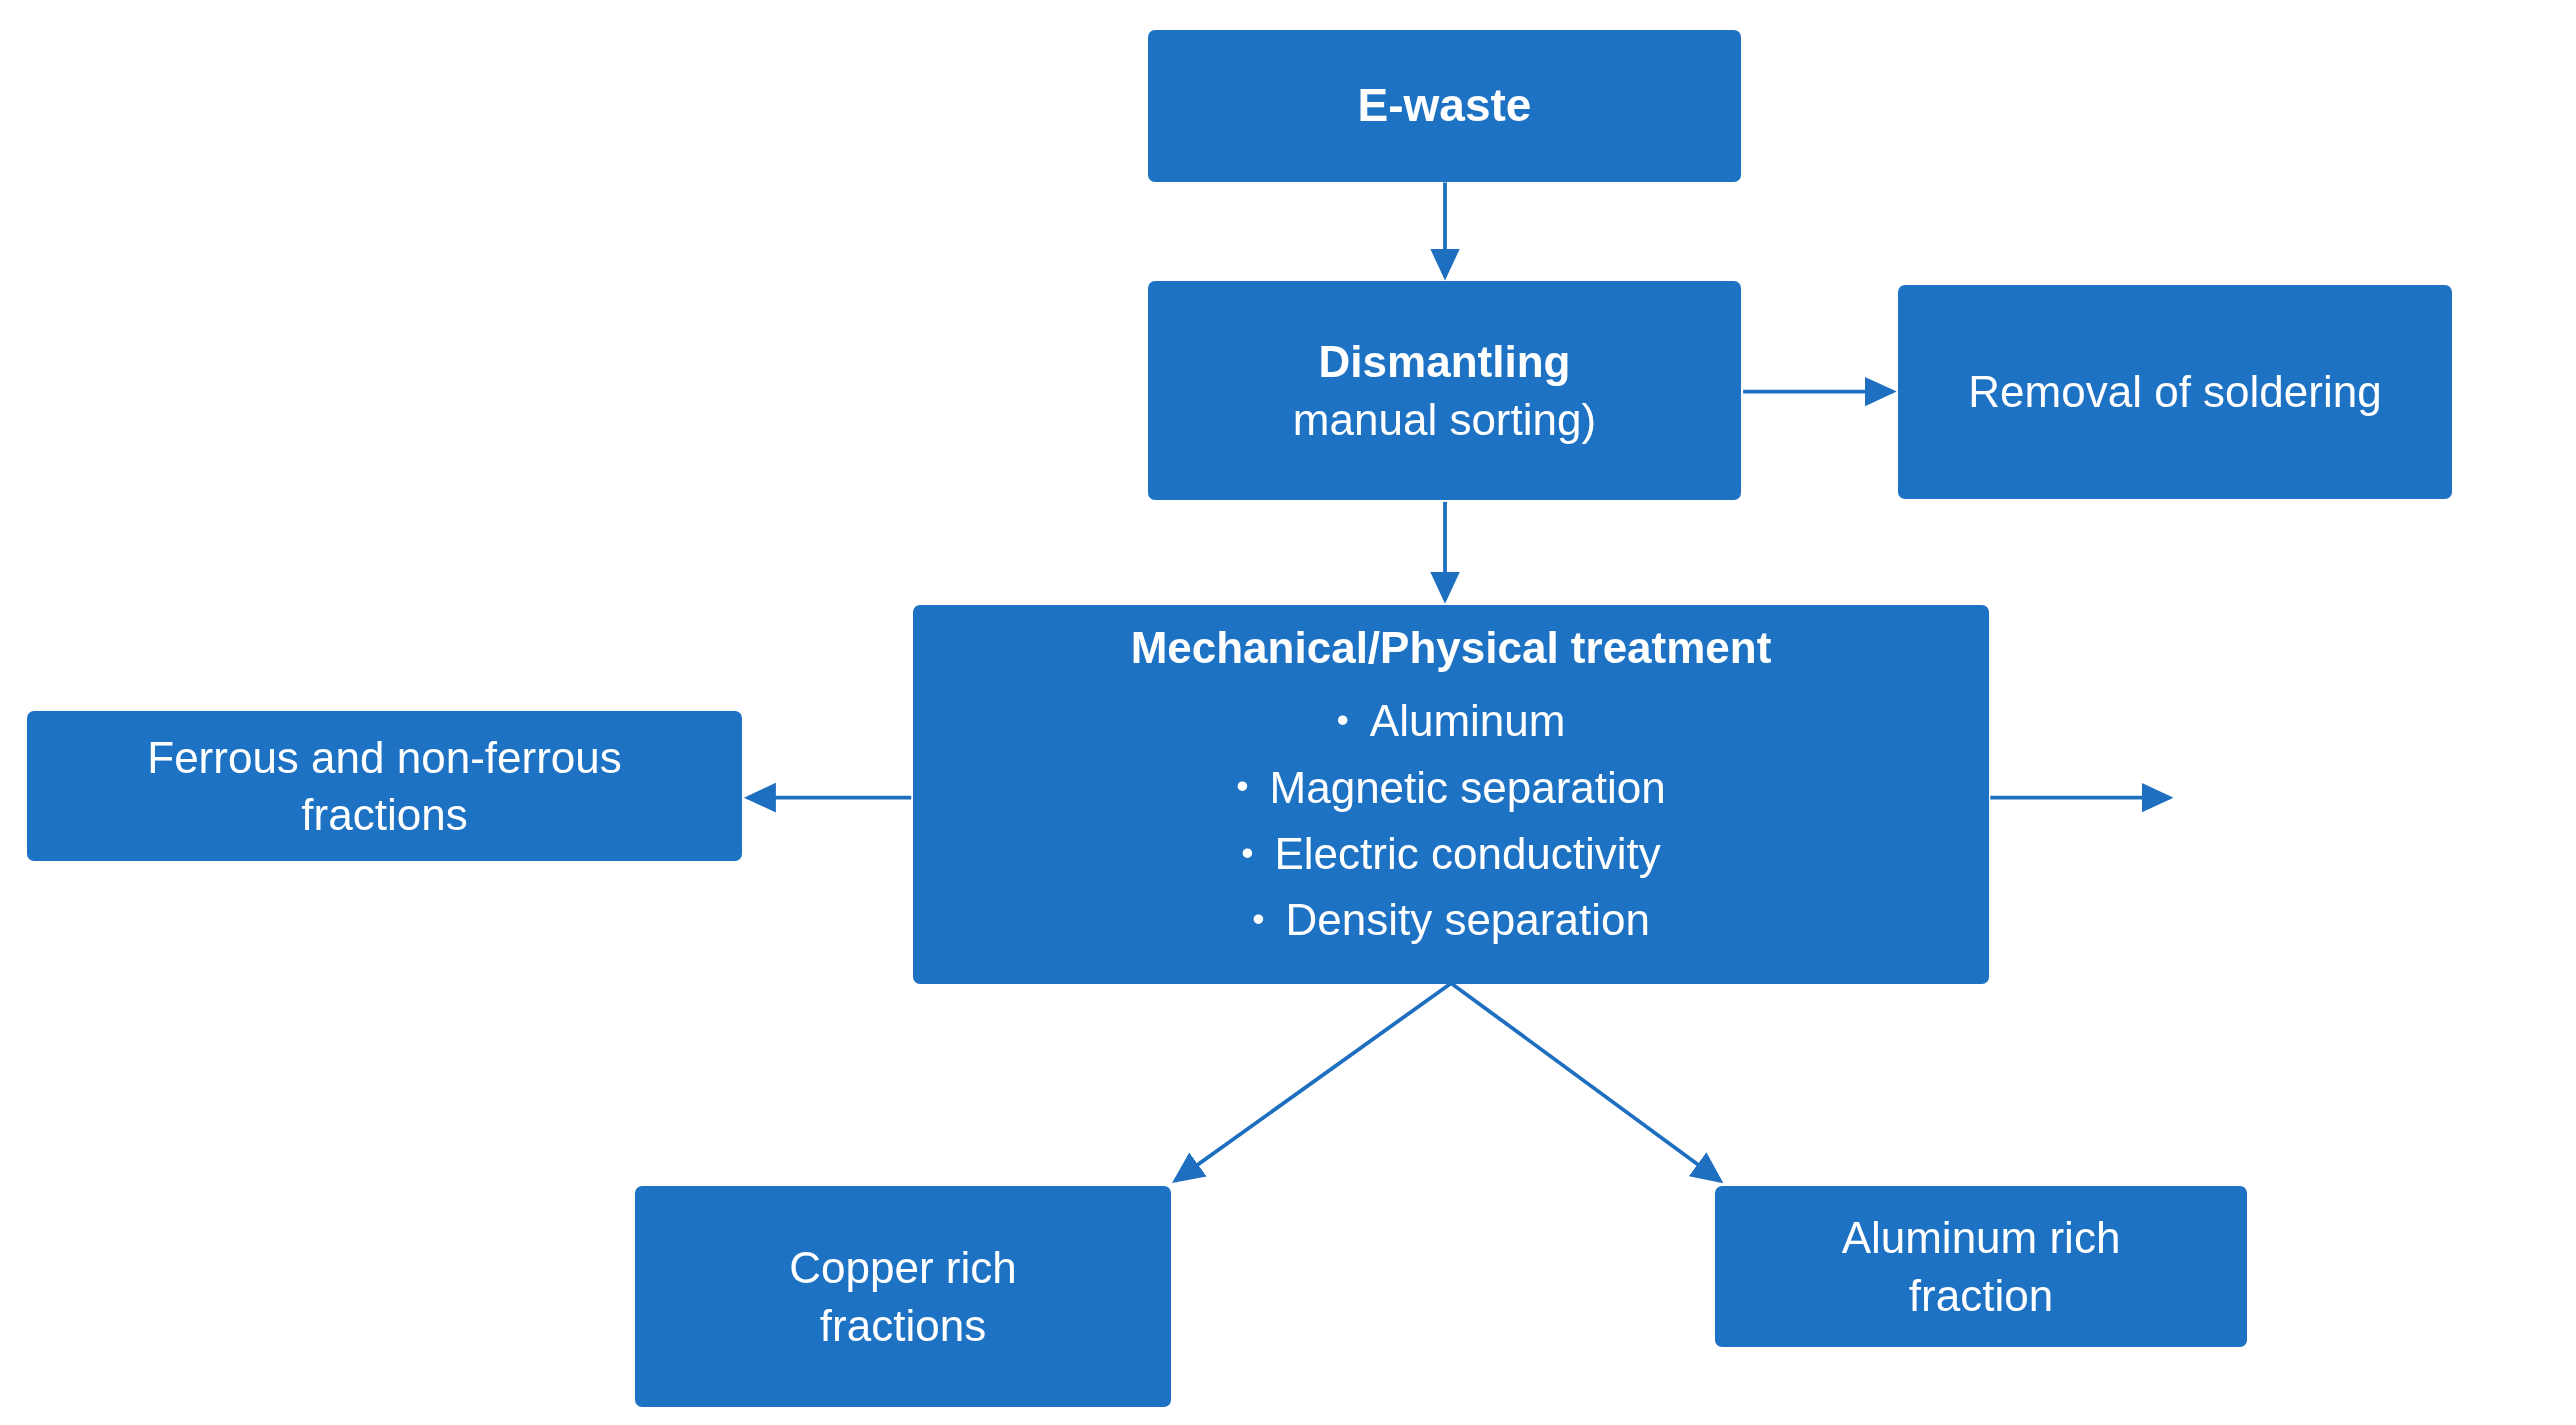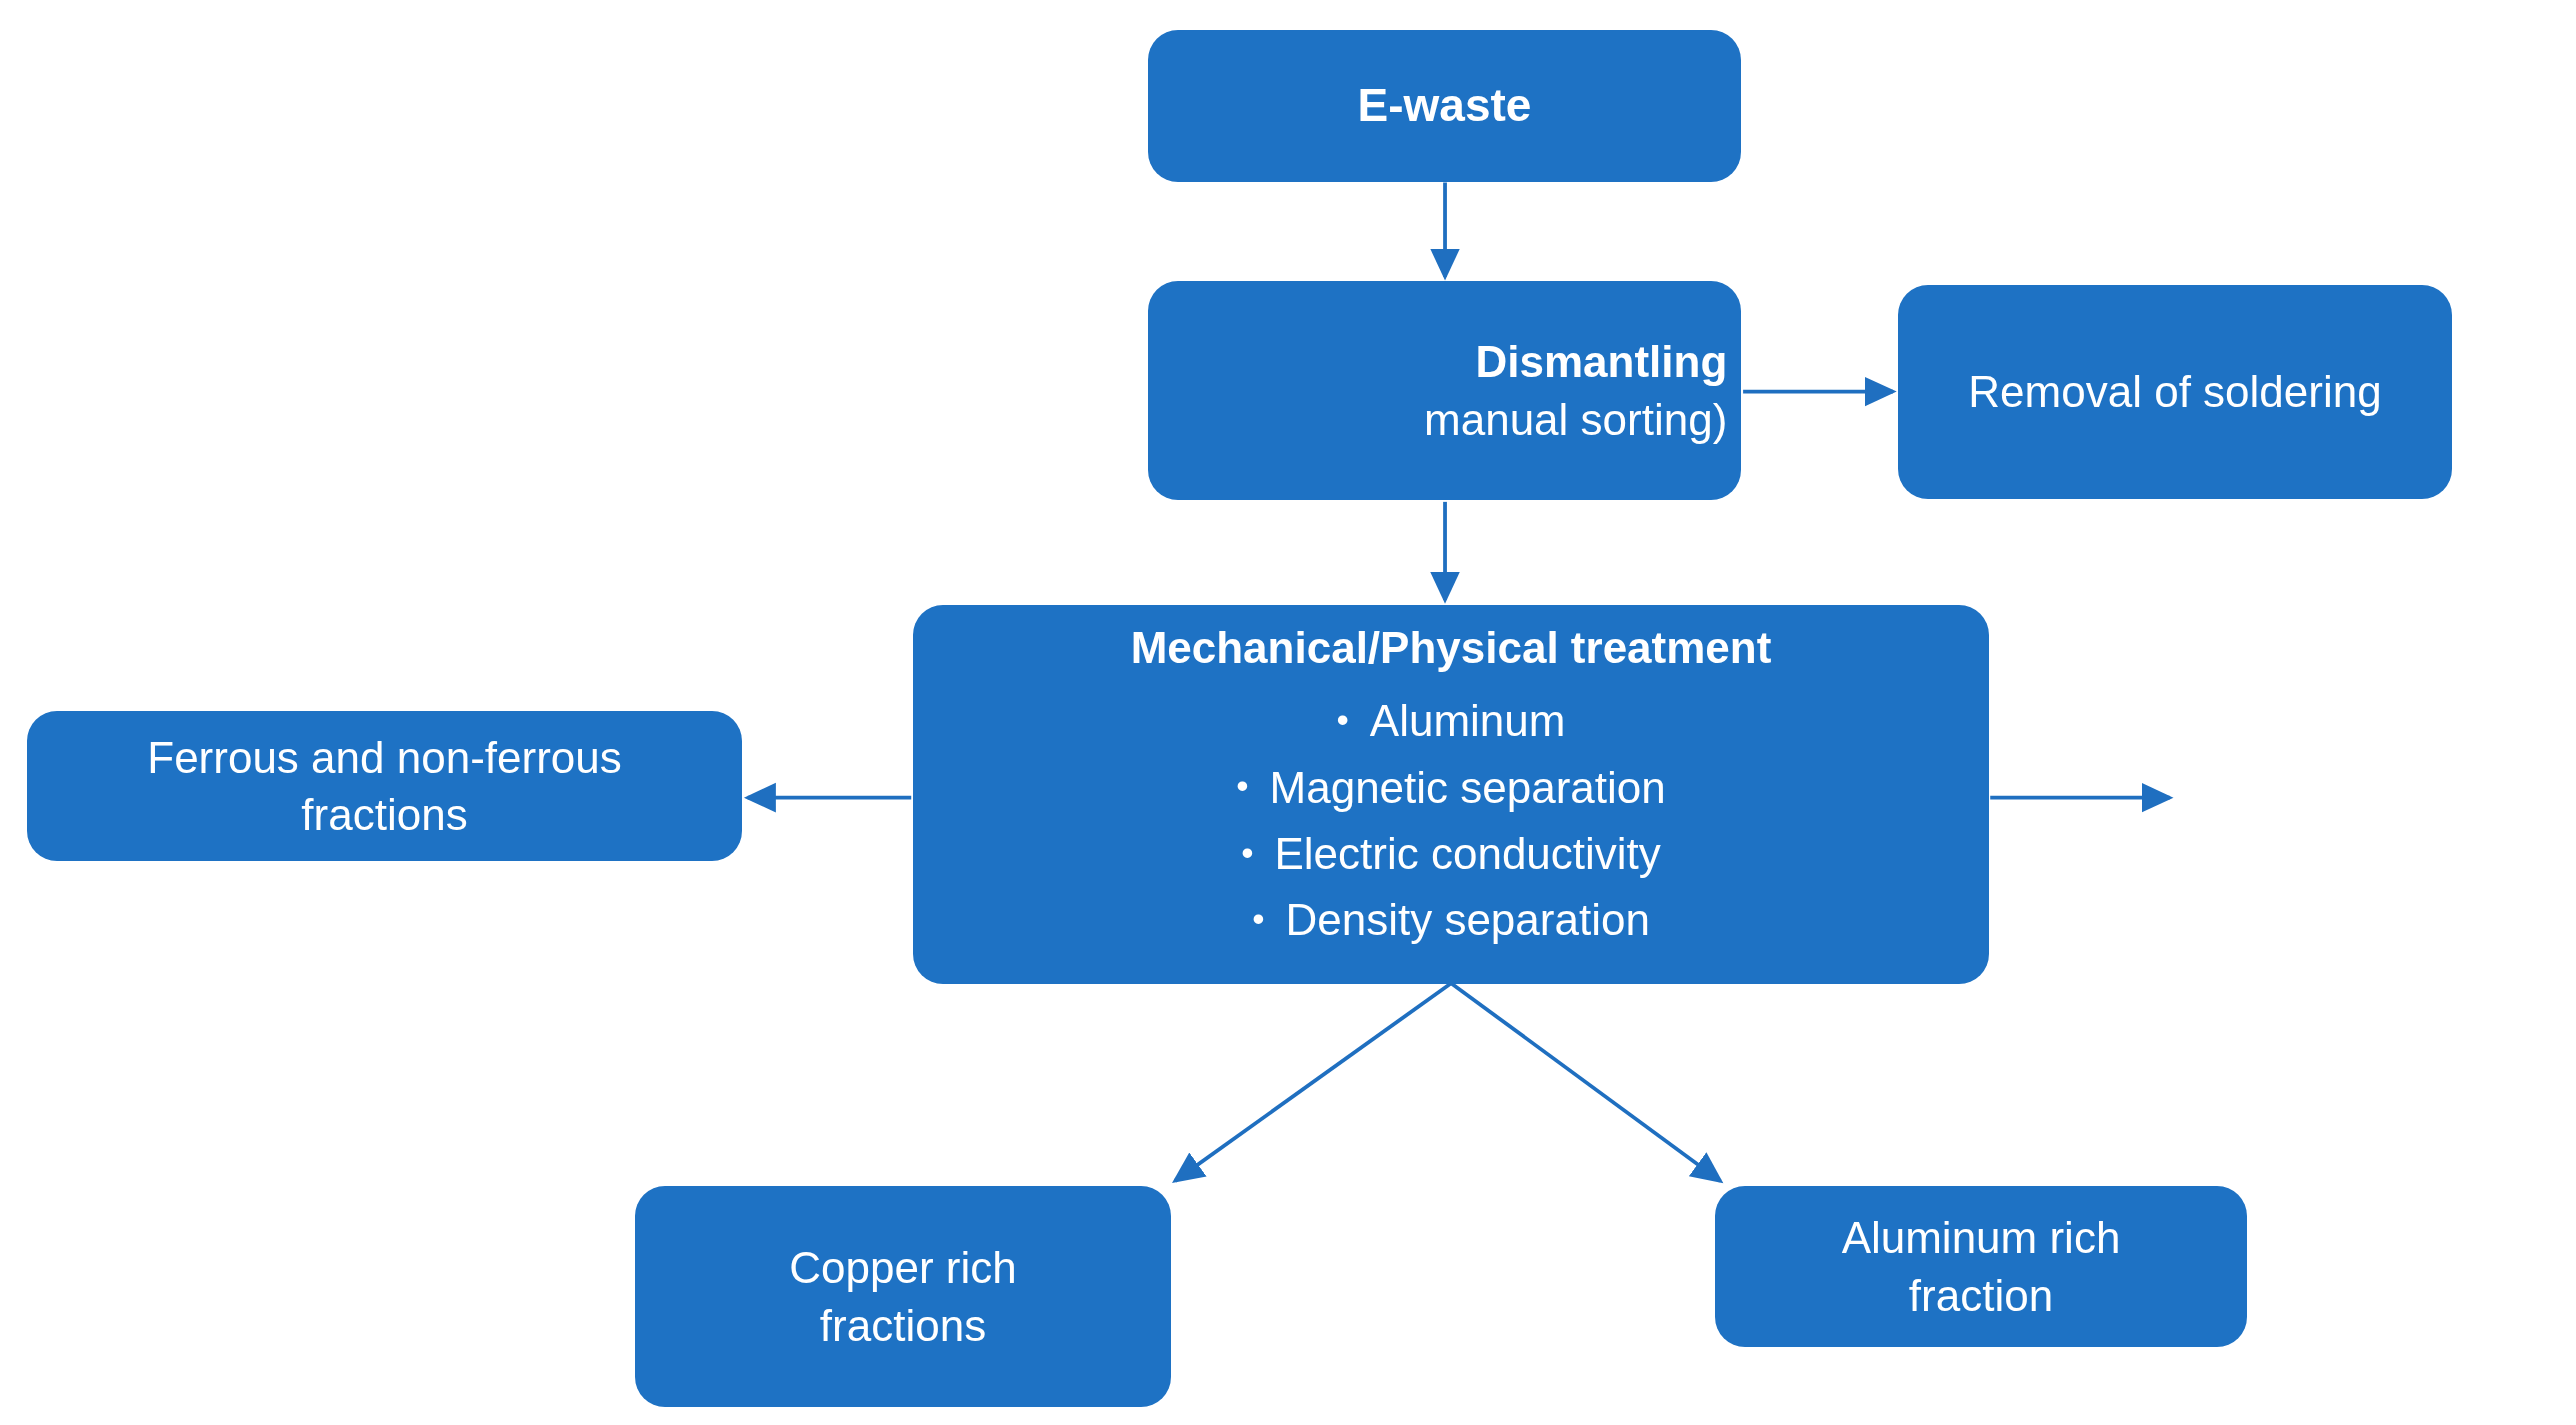--- a/index.html
+++ b/index.html
@@ -22,21 +22,21 @@
     position: absolute;
     left: 0;
     top: 0;
     width: 2576px;
     height: 1425px;
     pointer-events: none;
   }
   .node {
     position: absolute;
     background: #1E72C4;
-    border-radius: 30px;
+    border-radius: 7px;
     color: #ffffff;
     display: flex;
     flex-direction: column;
     align-items: center;
     justify-content: center;
     text-align: center;
     box-sizing: border-box;
     line-height: 1.30;
     z-index: 2;
   }
@@ -71,21 +71,20 @@
 
   
   #node-ewaste {
     left: 1148px; top: 30px; width: 593px; height: 152px;
     font-size: 46px;
   }
   #node-dismantling {
     left: 1148px; top: 281px; width: 593px; height: 219px;
     font-size: 44px;
     padding: 4.6px 13.7px;
-    align-items: flex-end;
   }
   #node-removal {
     left: 1898px; top: 285px; width: 554px; height: 214px;
     font-size: 44px;
     padding: 0 16.7px;
   }
   #node-mechanical {
     left: 913px; top: 605px; width: 1076px; height: 379px;
     font-size: 44px;
     padding: 13.7px 15px 7.6px 15px;

